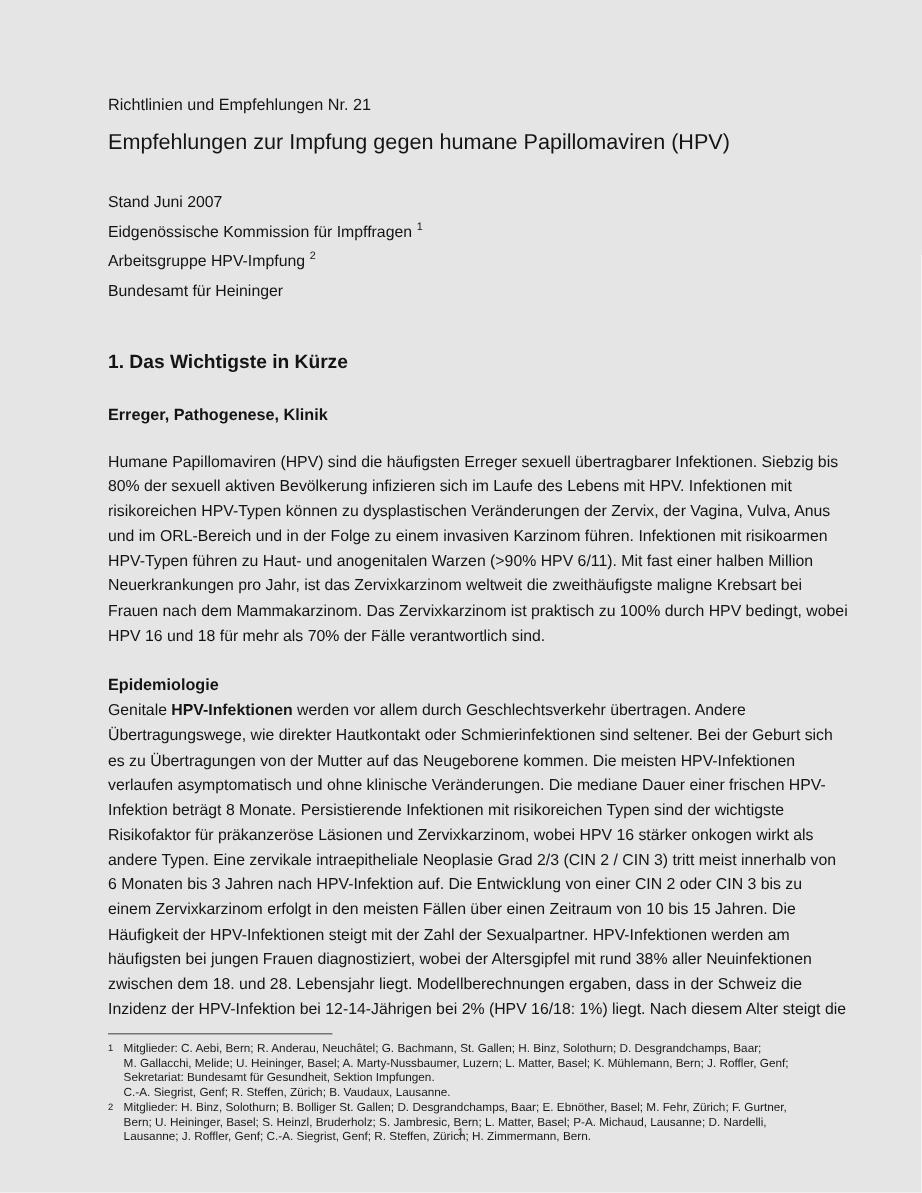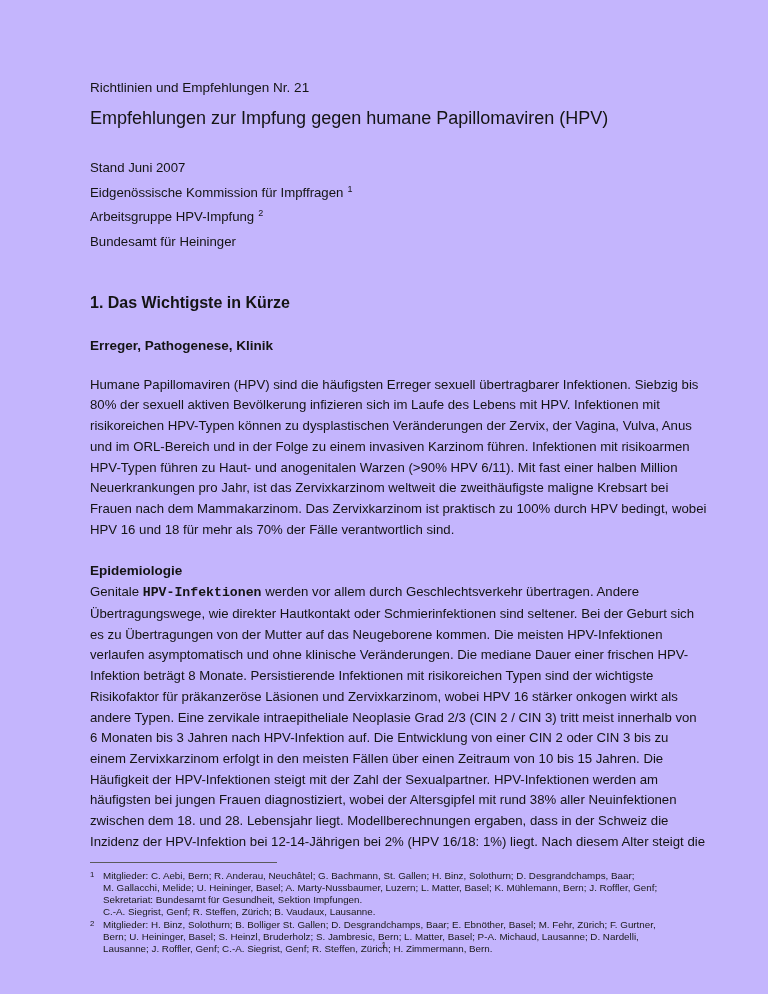--- a/index.html
+++ b/index.html
@@ -1,21 +1,21 @@
 <!DOCTYPE html>
 <html><head>
 <meta charset="utf-8">
 <style>
   * { box-sizing: border-box; }
   html, body { margin: 0; padding: 0; background: #ffffff; }
   .page {
     position: relative;
     width: 768px;
     height: 994px;
-    background: #c4b5fd;
+    background: #e5e5e5;
     color: #141414;
     font-family: "Liberation Sans", "DejaVu Sans", sans-serif;
     overflow: hidden;
   }
   .content { padding: 80px 0 0 90px; }
 
   .kicker {
     font-size: 13.5px;
     line-height: 16px;
   }
@@ -52,21 +52,21 @@
 
   .para {
     margin-top: 21px;
     font-size: 13.2px;
   }
   .para.second { margin-top: 3px; }
   .para .line {
     line-height: 20.7px;
     white-space: nowrap;
   }
-  .para .line b { font-weight: 700; font-family: Liberation Mono, monospace; }
+  .para .line b { font-weight: 700; }
 
   .footnotes {
     margin-top: 9px;
     width: 640px;
   }
   .fn-rule {
     width: 187px;
     height: 0;
     border-top: 1px solid #5a5a5a;
     margin-bottom: 7px;

